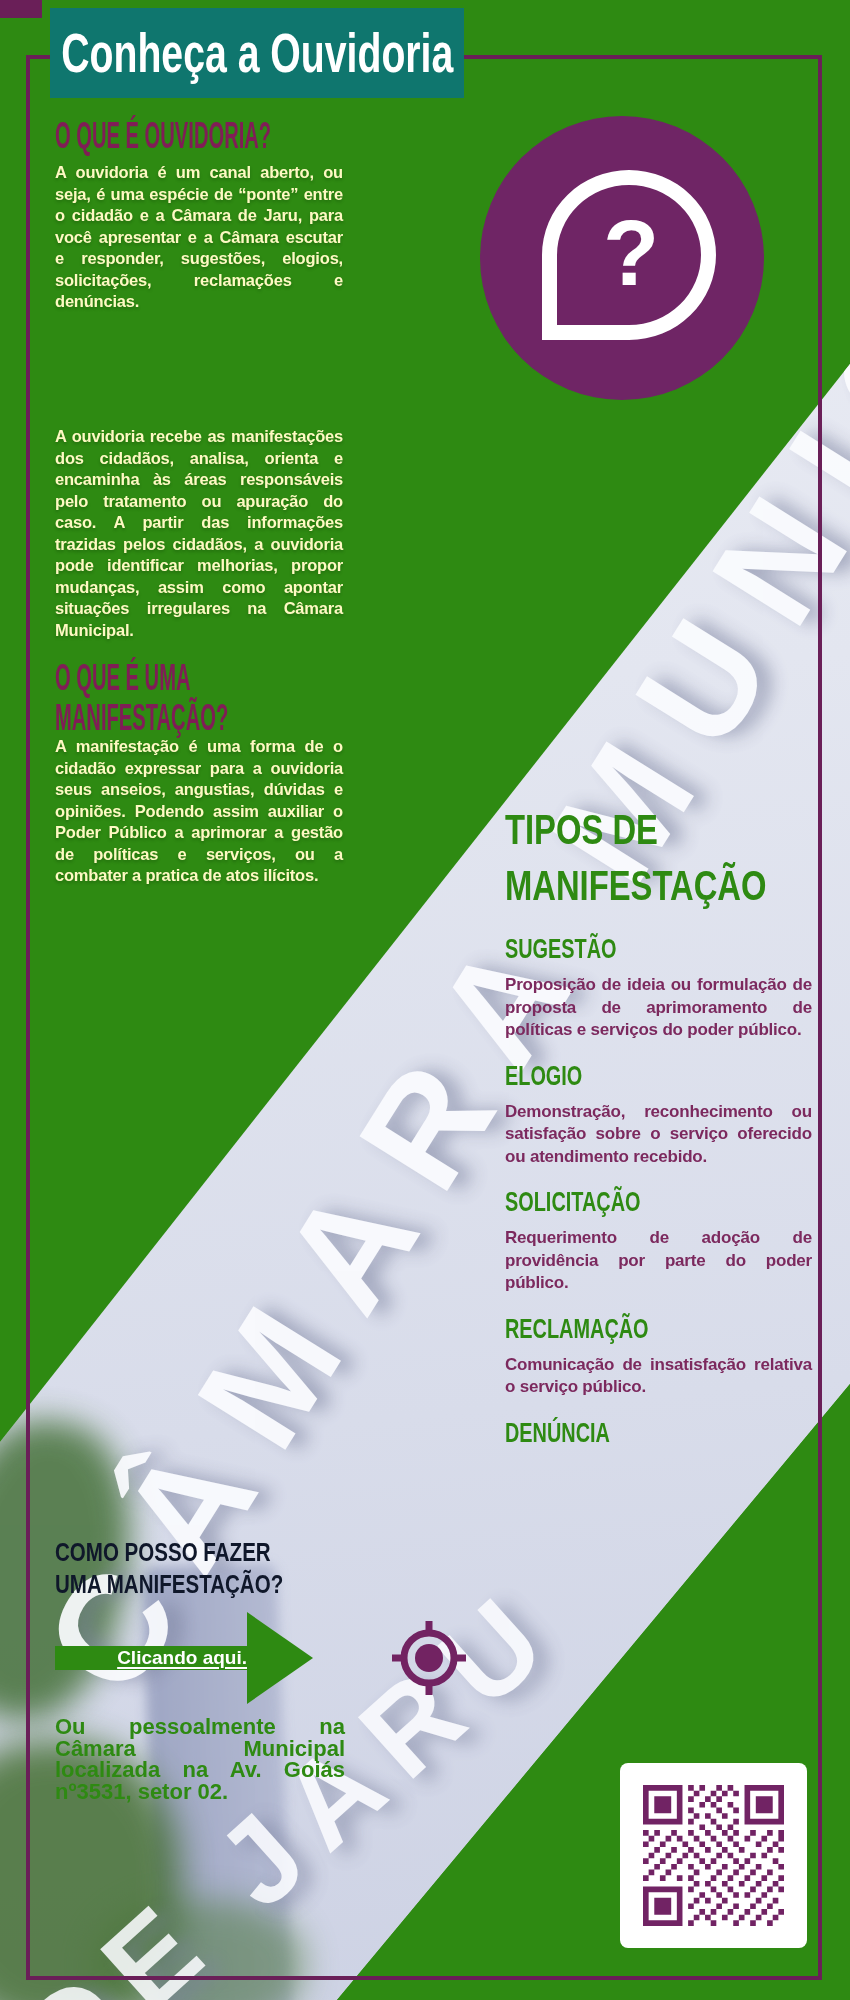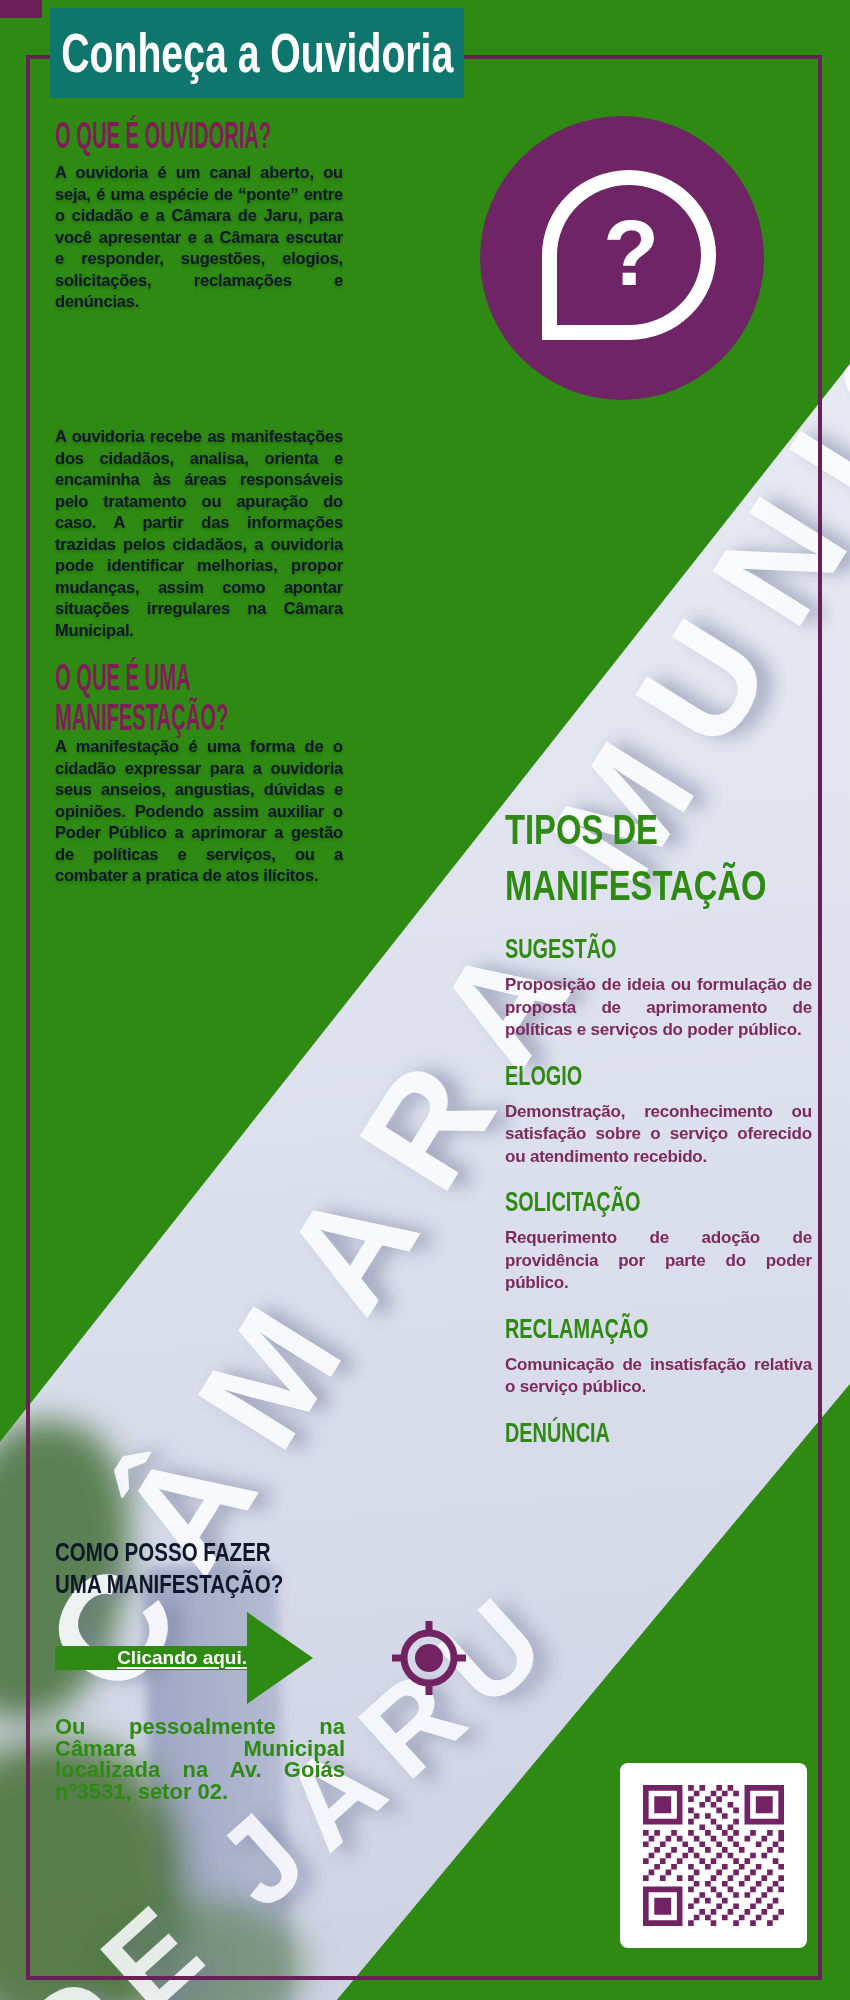--- a/index.html
+++ b/index.html
@@ -36,21 +36,21 @@
   
   .qcircle{position:absolute;left:480px;top:116px;width:284px;height:284px;border-radius:50%;
            background:#6f2565;z-index:5;display:flex;align-items:center;justify-content:center;}
   .bubble{width:144px;height:140px;border:15px solid #fff;border-radius:50% 50% 50% 0;
           margin-left:14px;margin-top:-6px;display:flex;align-items:center;justify-content:center;}
   .qmark{color:#fff;font-size:92px;font-weight:700;transform:translate(2px,-2px);}
   
   .abs{position:absolute;z-index:4;}
   .hline{display:block;white-space:nowrap;font-weight:700;transform:scaleX(.56);transform-origin:0 50%;}
   .hpurple{color:#801d56;font-size:36px;line-height:40px;}
-  .body-white{color:#0f172a;font-weight:600;font-size:16.5px;line-height:21.5px;text-align:justify;
+  .body-white{color:#fef9c3;font-weight:600;font-size:16.5px;line-height:21.5px;text-align:justify;
               letter-spacing:-.2px;text-shadow:0 2px 3px rgba(10,50,5,.3);}
   .body-purple{color:#7c295e;font-weight:700;font-size:17px;line-height:22.5px;text-align:justify;letter-spacing:-.2px;}
   .types{left:505px;top:802px;width:307px;}
   .types-heading{color:#2e8a12;font-size:42px;line-height:56px;margin:0 0 18px 0;}
   .types-heading .hline{transform:scaleX(.78);}
   .type-label{color:#2e8a12;font-size:28px;line-height:34px;margin:0 0 8px 0;}
   .type-label .hline{transform:scaleX(.71);}
   .type-desc{margin:0 0 17px 0;}
   .como{left:55px;top:1536px;width:330px;color:#0f172a;font-size:26px;line-height:32px;}
   .como .hline{transform:scaleX(.79);}

